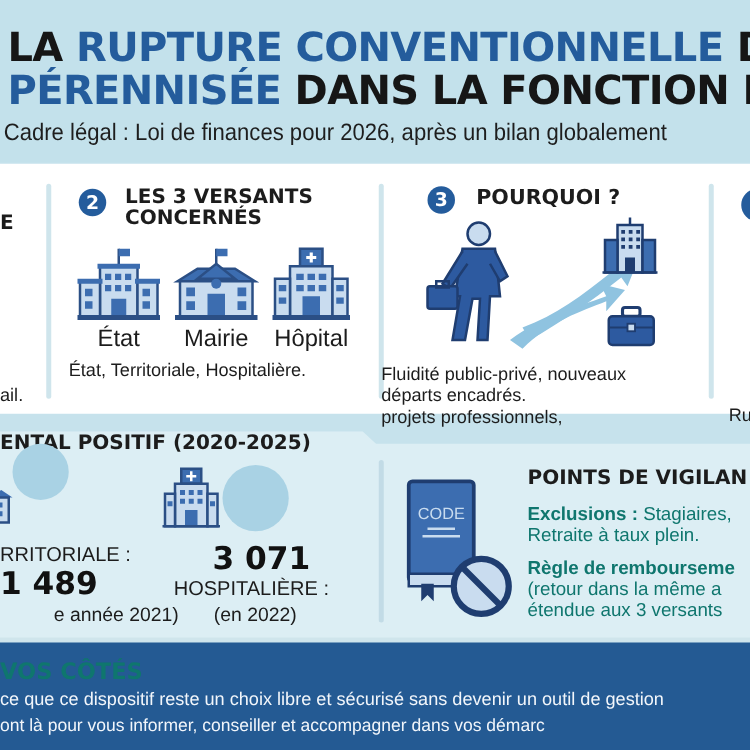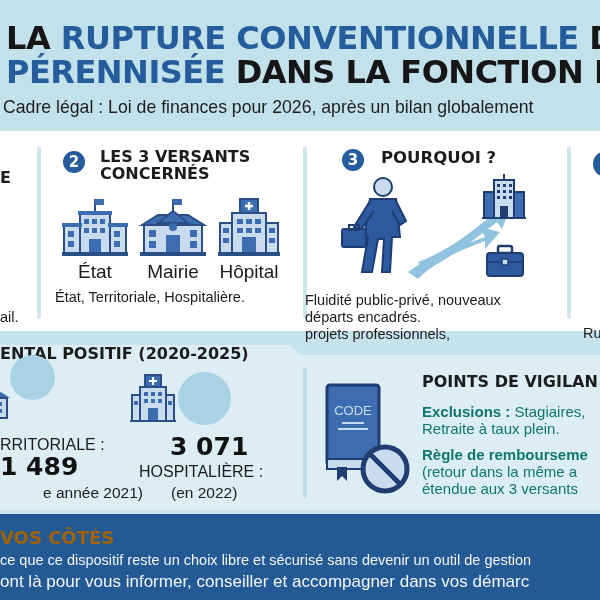--- a/index.html
+++ b/index.html
@@ -32,21 +32,21 @@
   .stat-big { position: absolute; font-family: "DejaVu Sans", sans-serif; font-weight: bold; font-size: 25px; color: #111; white-space: nowrap; }
   .stat-note { position: absolute; font-size: 15.5px; color: #1c1c1c; white-space: nowrap; }
 
   .vig { position: absolute; left: 300px; top: 355px; width: 300px; height: 156px; background: #dceef4; }
   .vig-title { position: absolute; left: 422px; top: 372px; font-family: "DejaVu Sans", sans-serif; font-weight: bold; font-size: 16px; color: #1c1c1c; white-space: nowrap; }
   .vig-text { position: absolute; left: 422px; font-size: 15px; line-height: 17px; color: #0f766e; white-space: nowrap; }
   .vig-text b { font-weight: bold; }
 
   .footer { position: absolute; left: 0; top: 514px; width: 600px; height: 86px; background: #245a93; color: #fff; }
   .footer-strip { position: absolute; left: 0; top: 510px; width: 600px; height: 4px; background: #cfe5ec; }
-  .f-title { position: absolute; left: 0; top: 527px; font-family: "DejaVu Sans", sans-serif; font-weight: bold; font-size: 18px; color: #a16207; white-space: nowrap; }
+  .f-title { position: absolute; left: 0; top: 527px; font-family: "DejaVu Sans", sans-serif; font-weight: bold; font-size: 18px; color: #0f766e; white-space: nowrap; }
   .f-line { position: absolute; left: 0; font-size: 15.5px; color: #f2f6fb; white-space: nowrap; }
   svg { position: absolute; overflow: visible; }
 </style>
 </head>
 <body>
 
 <div class="header">
   <div class="title-line t1">
     <span class="dark">LA </span><span class="blue">RUPTURE CONVENTIONNELLE </span><span class="dark">D</span>
   </div>
@@ -239,13 +239,13 @@
 <div class="vig-text" style="top:403px;"><b>Exclusions :</b><span> Stagiaires,</span></div>
 <div class="vig-text" style="top:420px;">Retraite à taux plein.</div>
 <div class="vig-text" style="top:446px; font-weight:bold;">Règle de rembourseme</div>
 <div class="vig-text" style="top:463px;">(retour dans la même a</div>
 <div class="vig-text" style="top:480px;">étendue aux 3 versants</div>
 
 <div class="footer-strip"></div>
 <div class="footer"></div>
 <div class="f-title">VOS CÔTÉS</div>
 <div class="f-line" style="top:552px; font-size:14.5px;">ce que ce dispositif reste un choix libre et sécurisé sans devenir un outil de gestion</div>
-<div class="f-line" style="top:572px; font-size:17px;">ont là pour vous informer, conseiller et accompagner dans vos démarc</div>
+<div class="f-line" style="top:572px; font-size:14px;">ont là pour vous informer, conseiller et accompagner dans vos démarc</div>
 
 </body></html>

